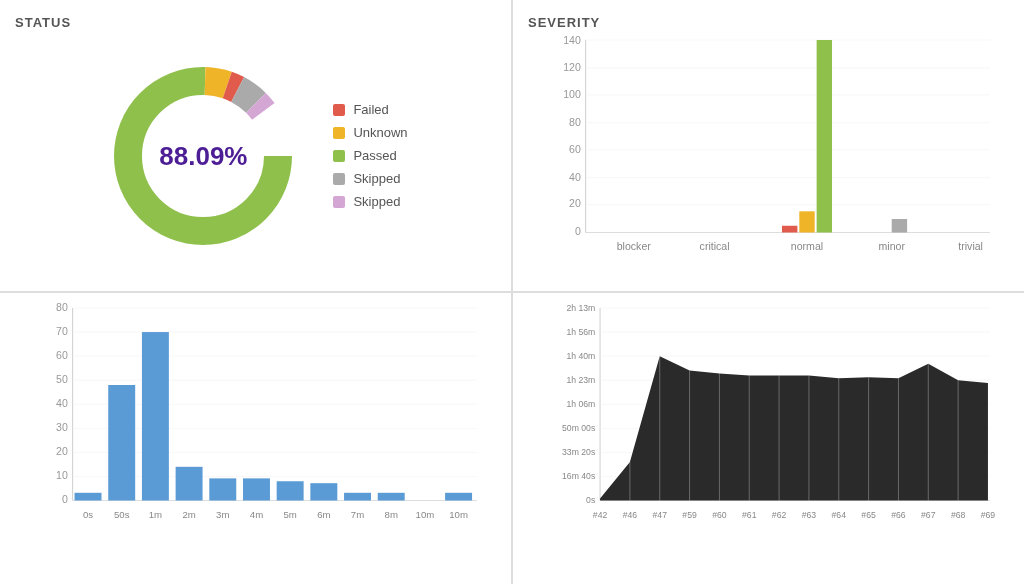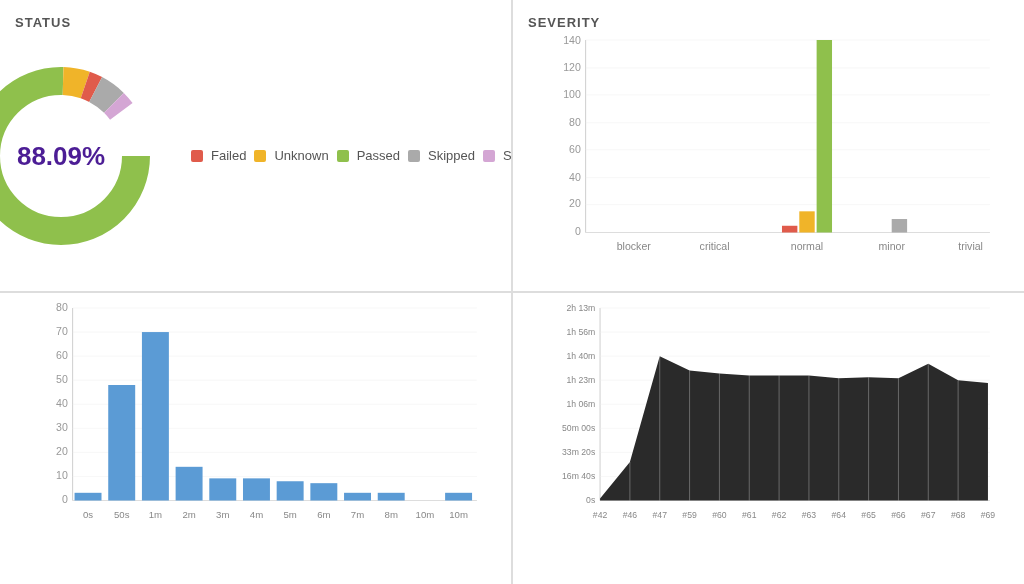--- a/index.html
+++ b/index.html
@@ -52,21 +52,21 @@
       top: 50%;
       left: 50%;
       transform: translate(-50%, -50%);
       font-size: 26px;
       font-weight: bold;
       color: #4c1d95;
       text-align: center;
     }
     .legend {
       display: flex;
-      flex-direction: row;
+      flex-direction: column;
       gap: 8px;
     }
     .legend-item {
       display: flex;
       align-items: center;
       gap: 8px;
       font-size: 13px;
       color: #555;
     }
     .legend-color {

